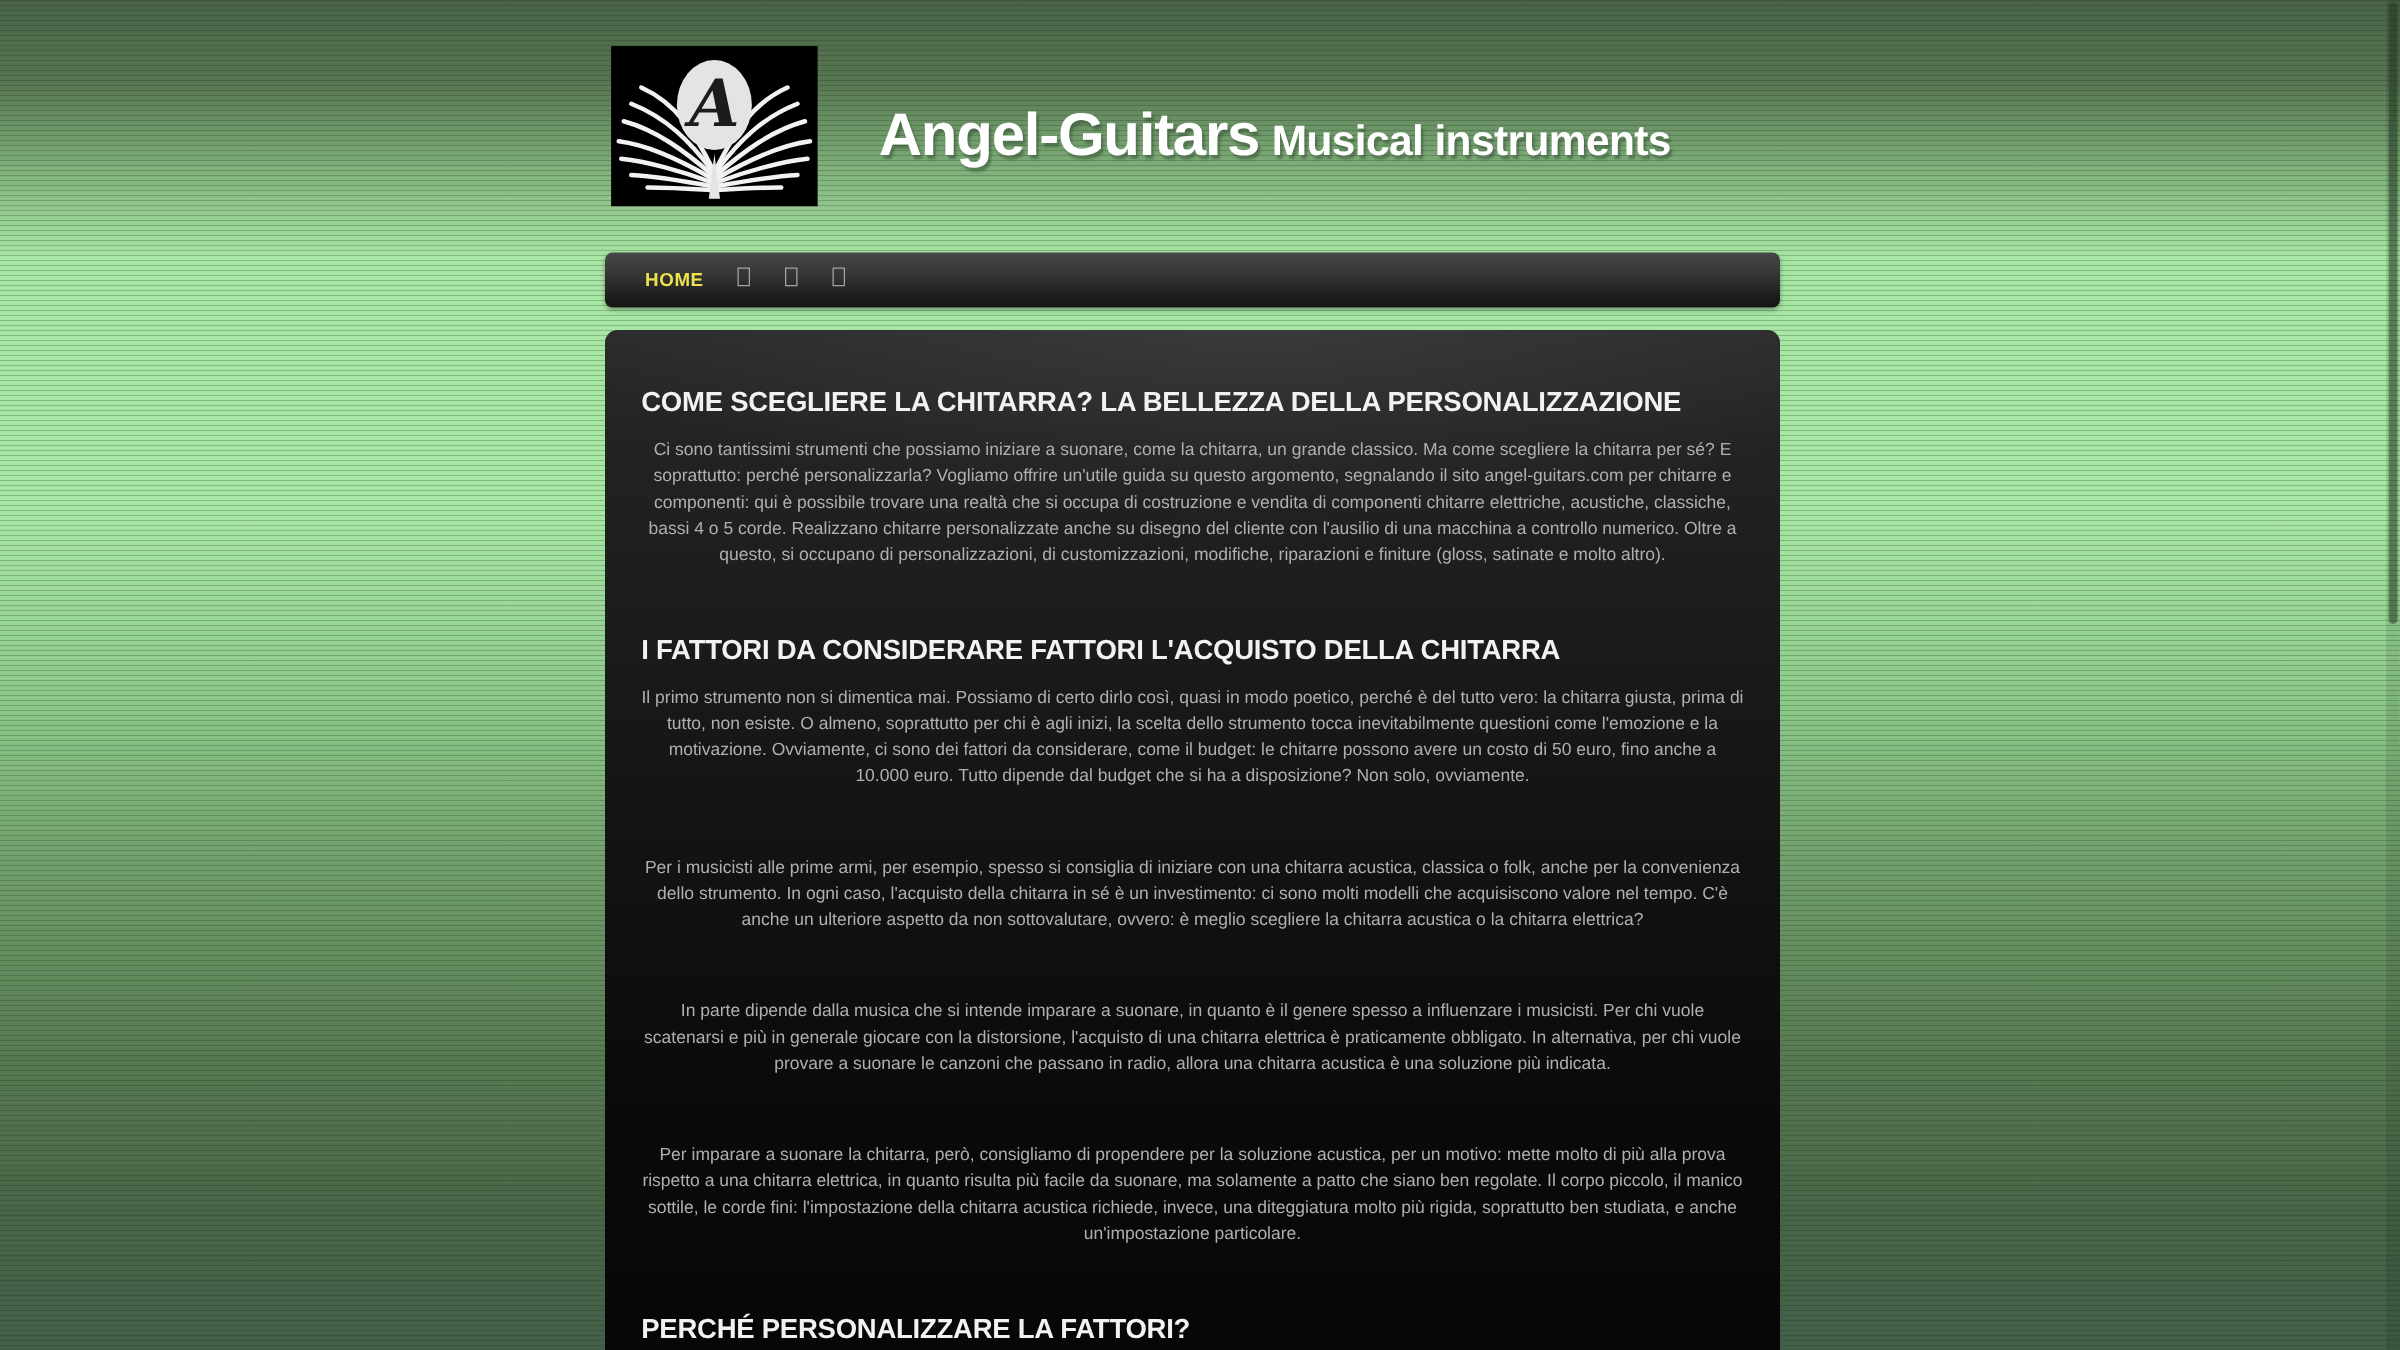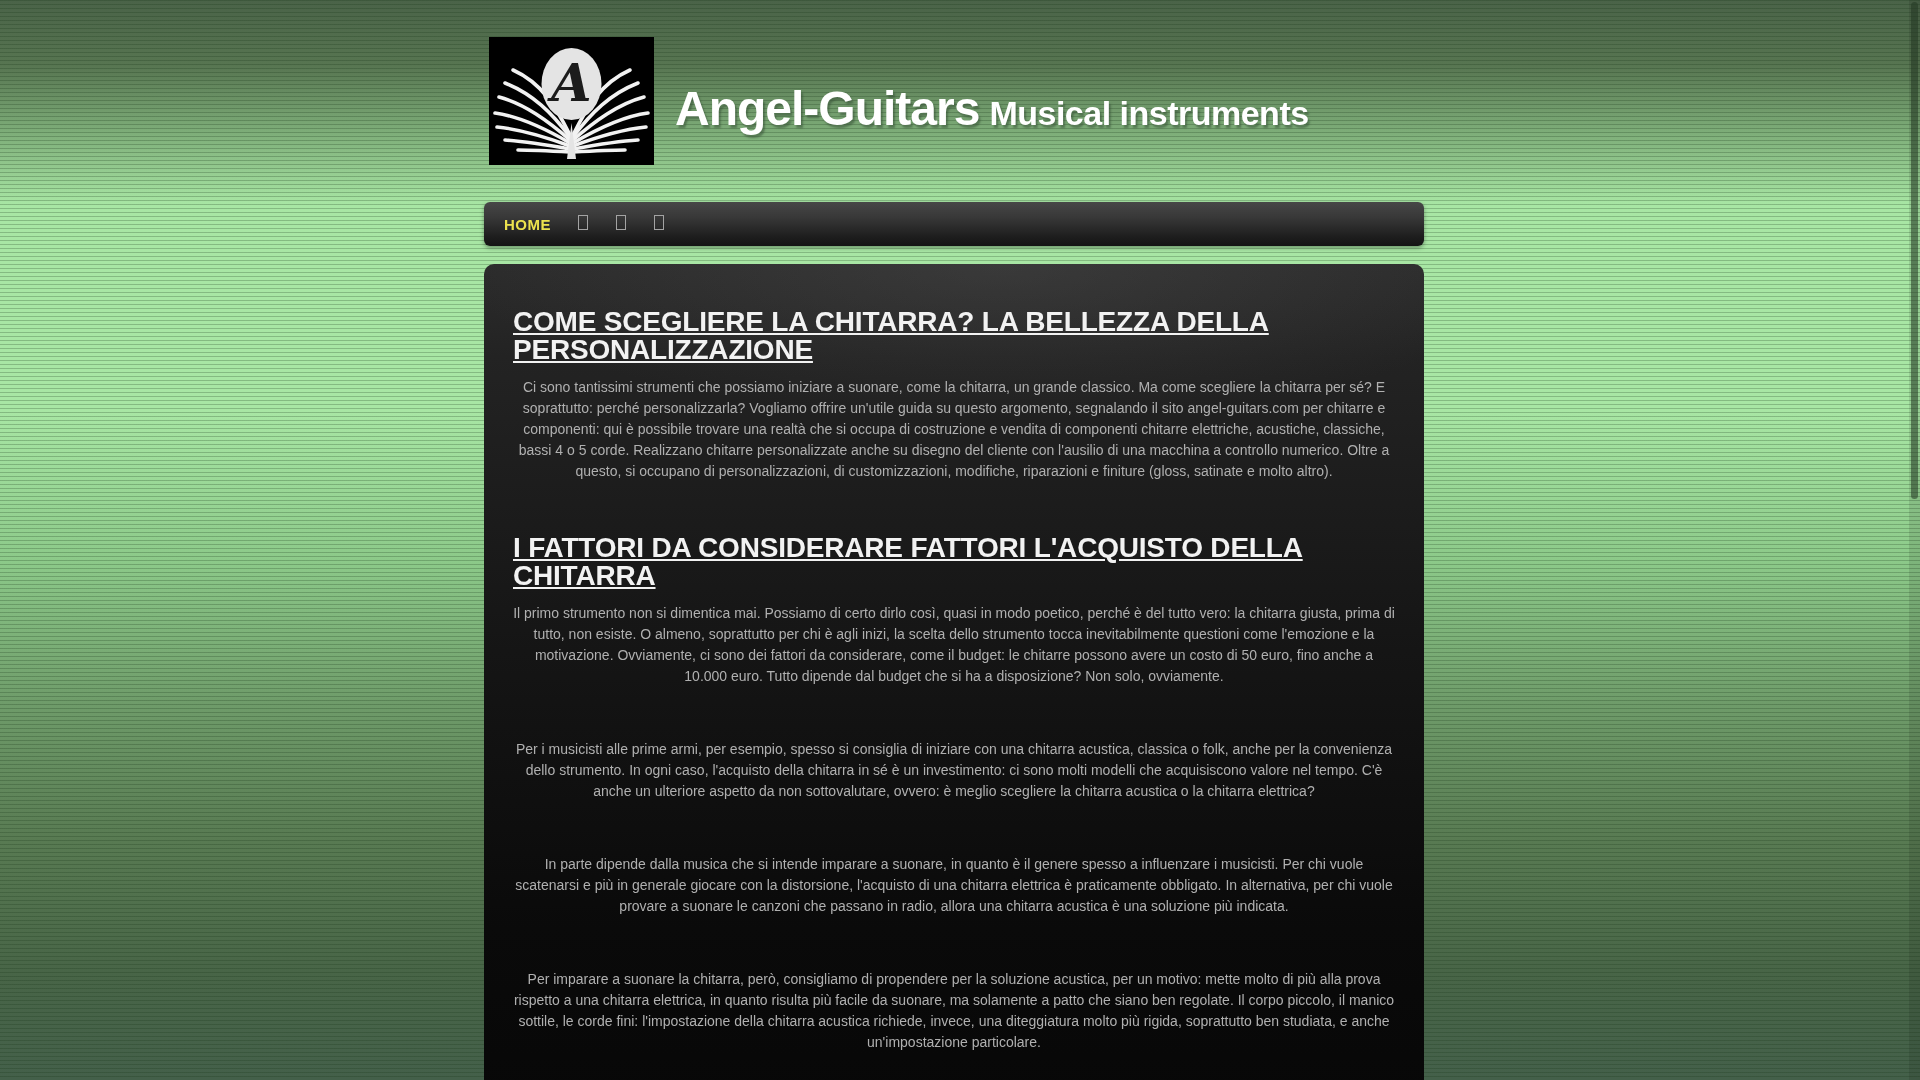--- a/index.html
+++ b/index.html
@@ -22,33 +22,34 @@
   .site-header { display: flex; align-items: center; padding-top: 37px; }
   .logo-box {
     width: 165px; height: 128px; margin-left: 5px; background: #000;
     display: block; flex: 0 0 auto; cursor: pointer;
   }
   .title-block { margin-left: 21px; margin-top: 14px; white-space: nowrap; }
   .site-title {
     display: inline; color: #ffffff; font-weight: bold; font-size: 48px;
     letter-spacing: -1px;
     text-shadow: 2px 3px 2px rgba(55,80,55,0.55);
+    margin-left: 28px;
   }
   .site-subtitle {
     display: inline; color: #ffffff; font-weight: bold; font-size: 34px;
     margin-left: 10px; letter-spacing: -0.5px;
     text-shadow: 2px 3px 2px rgba(55,80,55,0.55);
   }
 
   
   .main-nav {
     margin-top: 37px; height: 44px; border-radius: 6px;
     background: linear-gradient(180deg, #474747 0%, #383838 35%, #1d1d1d 80%, #141414 100%);
     box-shadow: 0 2px 4px rgba(0,0,0,0.35);
-    display: flex; align-items: center; padding-left: 20px;
+    display: flex; align-items: center; padding-left: 32px;
     position: relative; z-index: 2;
   }
   .nav-home {
     color: #ece24e; font-weight: bold; font-size: 15px;
     letter-spacing: 0.5px; text-decoration: none; cursor: pointer;
   }
   .tofu-icon {
     display: inline-block; width: 10px; height: 15px;
     border: 1.5px solid #a3a3a3; margin-left: 28px; cursor: pointer;
   }
@@ -57,23 +58,23 @@
   
   .content-panel {
     margin-top: 18px; min-height: 820px;
     border-radius: 10px 10px 0 0;
     background:
       radial-gradient(ellipse 900px 260px at 55% 0%, rgba(90,90,90,0.30), rgba(0,0,0,0) 60%),
       linear-gradient(180deg, #2c2c2c 0%, #232323 10%, #151515 42%, #0a0a0a 72%, #060606 100%);
     padding: 44px 29px 40px 29px;
   }
   .section-heading {
-    color: #f2f2f2; font-size: 28px; font-weight: bold;
+    color: #f2f2f2; font-size: 22px; font-weight: bold;
     letter-spacing: -0.2px; font-stretch: semi-condensed;
-    margin: 32px 0 13px 0; line-height: 28px; text-decoration: underline;
+    margin: 32px 0 13px 0; line-height: 28px;
   }
   .content-panel section:first-child .section-heading { margin-top: 0; }
   .content-panel p {
     color: #b0b0b0; font-size: 14px; line-height: 21px;
     margin: 0 0 52px 0; text-align: center;
   }
   .content-panel section p:last-child { margin-bottom: 52px; }
 
   
   .scrollbar-track {

